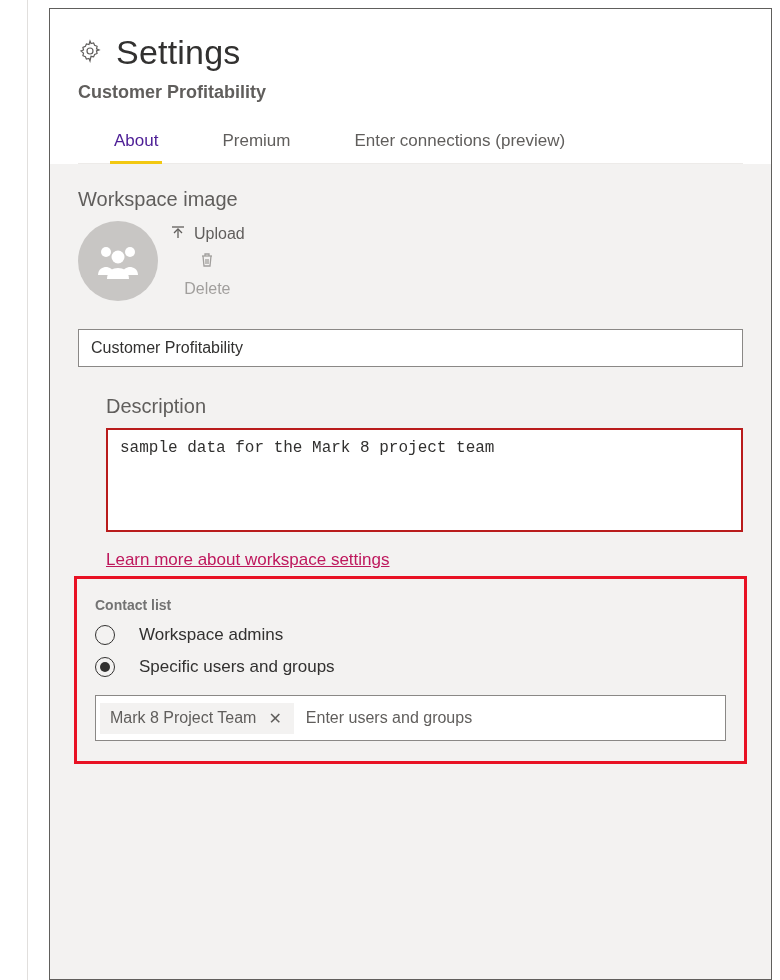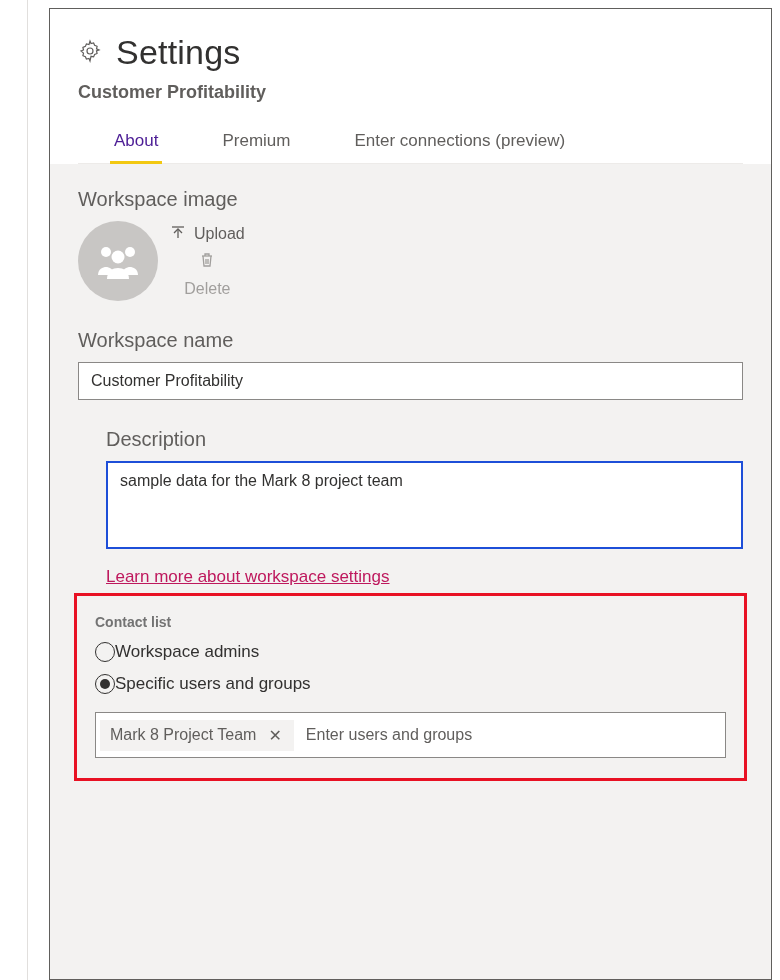--- a/index.html
+++ b/index.html
@@ -75,27 +75,27 @@
     input[type="text"], textarea {
       width: 100%;
       background: #fff;
       border: 1px solid #8a8886;
       padding: 9px 12px;
       font-size: 16px;
       font-family: inherit;
       color: #323130;
       outline: none;
     }
-    textarea { resize: none; height: 88px; border: 2px solid #1d4ed8; }
+    textarea { resize: none; height: 104px; border: 2px solid #b91c1c; font-family: Liberation Mono, monospace; }
     .field-block { margin-bottom: 28px; }
     .link { color: #be185d; text-decoration: underline; font-size: 17px; display: inline-block; margin-top: 14px; cursor: pointer; }
     .advanced-row { display: flex; align-items: center; gap: 10px; font-size: 17px; color: #605e5c; margin-top: 36px; margin-bottom: 24px; cursor: pointer; }
     .highlight-box { border: 3px solid #e81123; padding: 18px 18px 20px 18px; margin: 0 -4px; }
     .contact-label { font-size: 14px; font-weight: 600; color: #737373; margin-bottom: 12px; }
-    .radio-row { display: flex; align-items: center; gap: 0; font-size: 17px; color: #323130; margin-bottom: 12px; cursor: pointer; }
+    .radio-row { display: flex; align-items: center; gap: 24px; font-size: 17px; color: #323130; margin-bottom: 12px; cursor: pointer; }
     .radio-outer {
       width: 20px; height: 20px; border: 1.5px solid #323130; border-radius: 50%;
       display: flex; align-items: center; justify-content: center;
     }
     .radio-inner { width: 10px; height: 10px; border-radius: 50%; background: #323130; }
     .people-picker {
       display: flex; align-items: center;
       background: #fff;
       border: 1px solid #8a8886;
       padding: 4px;
@@ -175,21 +175,20 @@
               <path d="M4 4l1 10h6l1-10"></path>
               <path d="M7 7v5M9 7v5"></path>
             </svg>
           </span>
           <span>Delete</span>
         </div>
       </div>
     </div>
 
     <div class="field-block">
-      <div class="section-label">Workspace name</div>
       <input type="text" value="Customer Profitability" style="">
     </div>
 
     <div class="field-block" style="margin-bottom:6px;padding-left:28px;">
       <div class="section-label">Description</div>
       <textarea style="">sample data for the Mark 8 project team</textarea>
       <a class="link">Learn more about workspace settings</a>
     </div>
 
 

